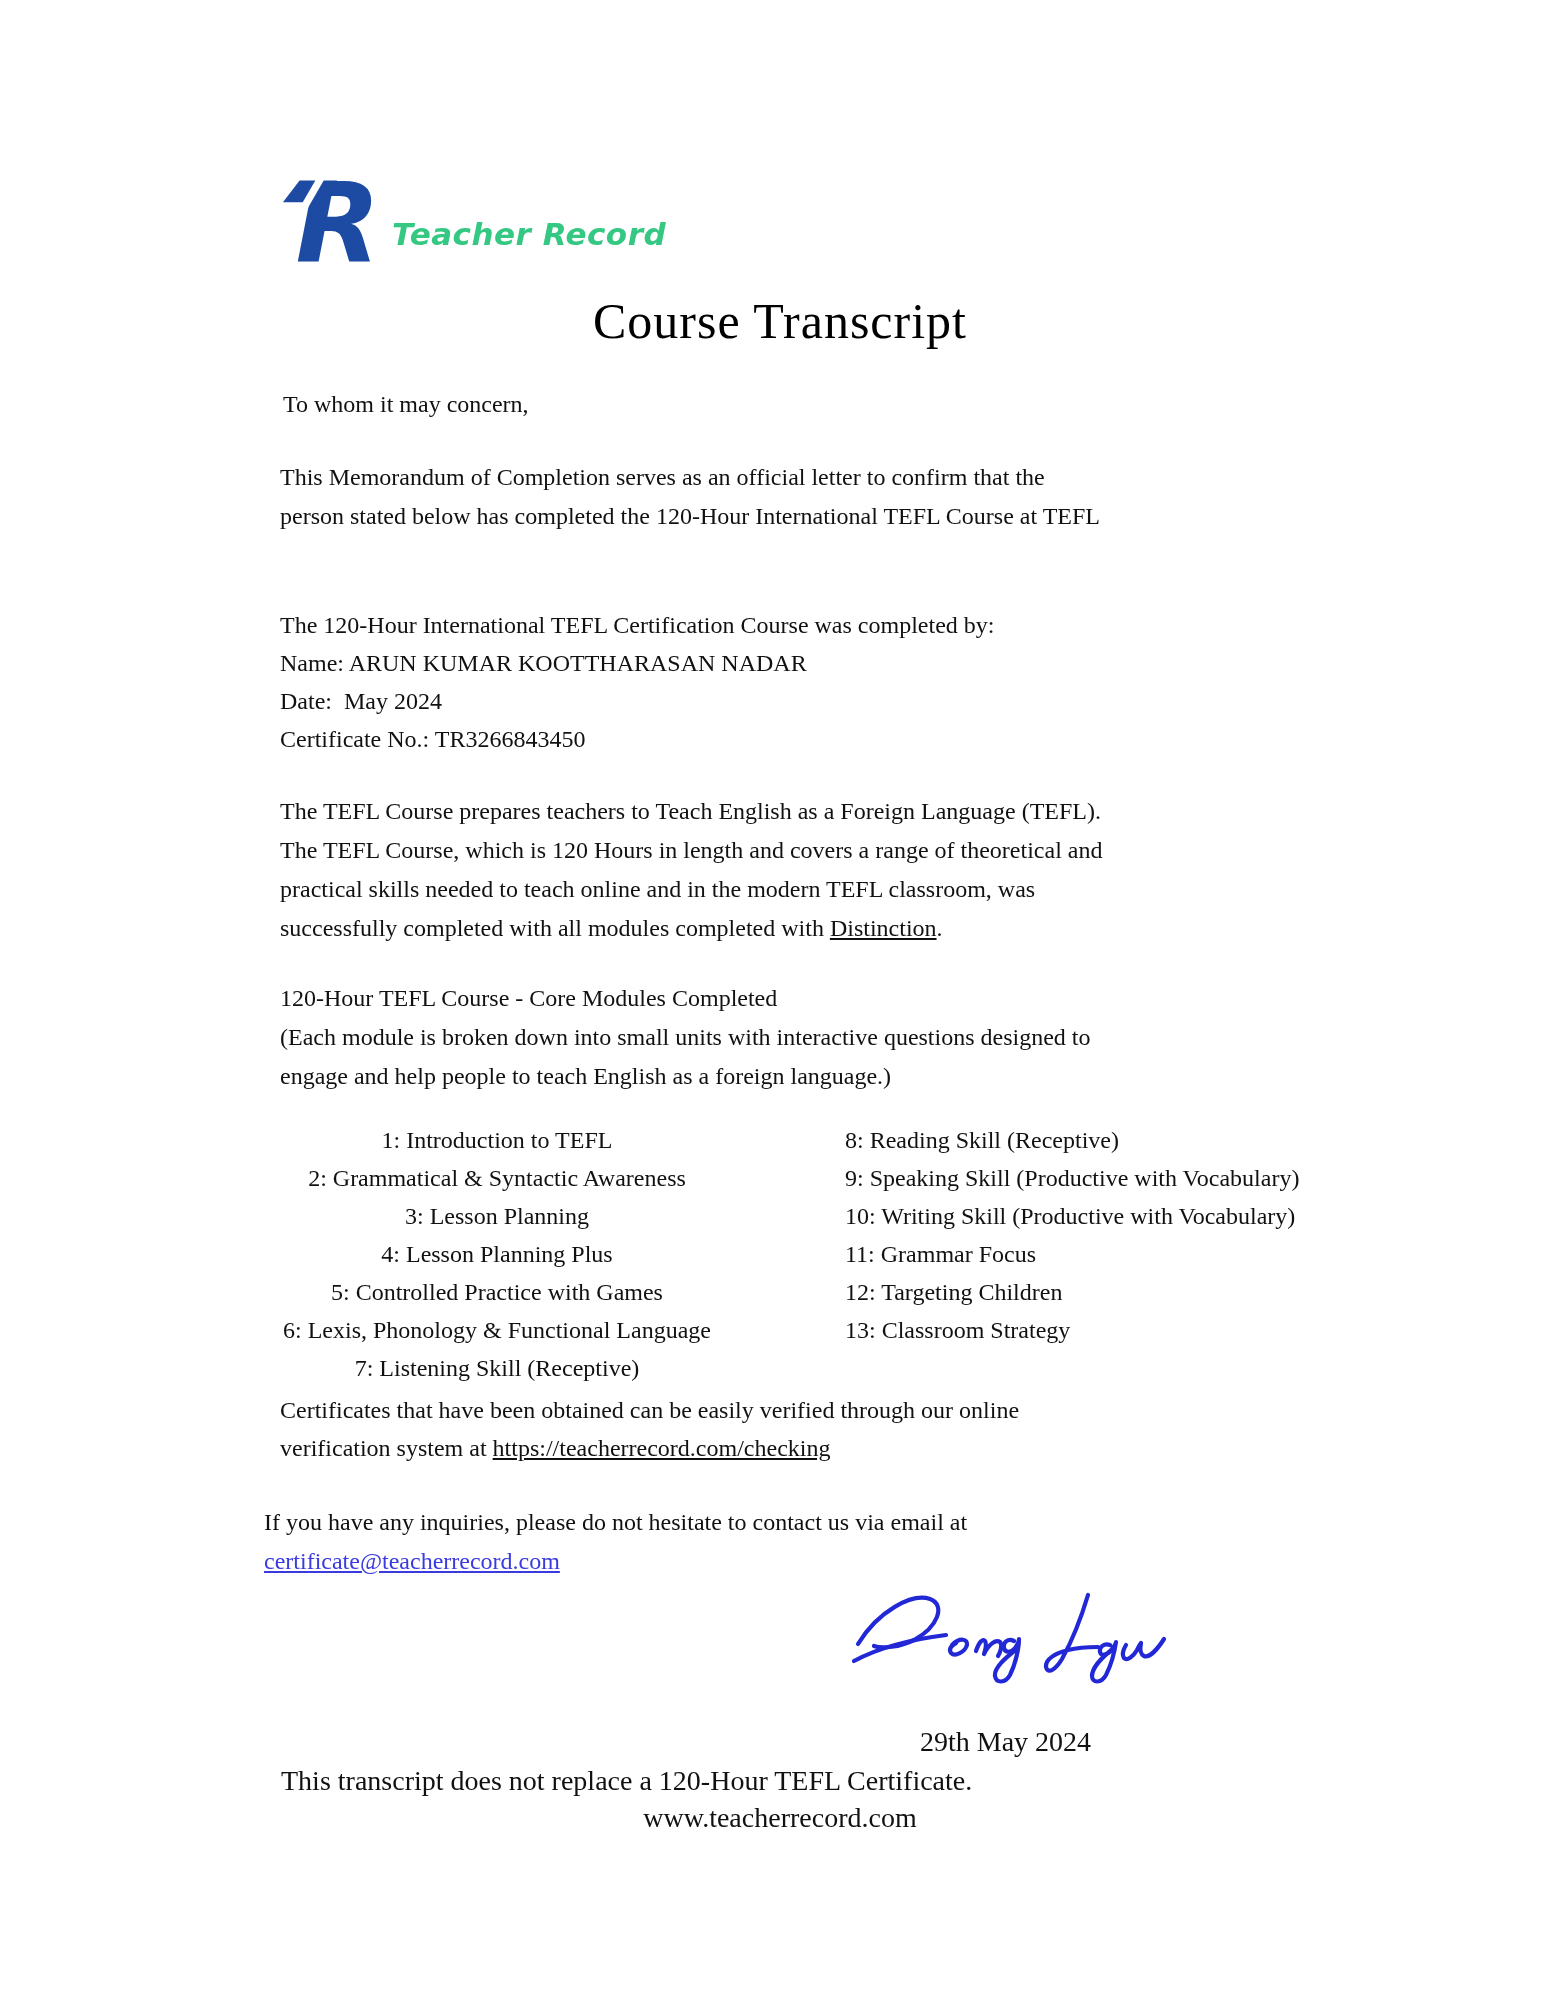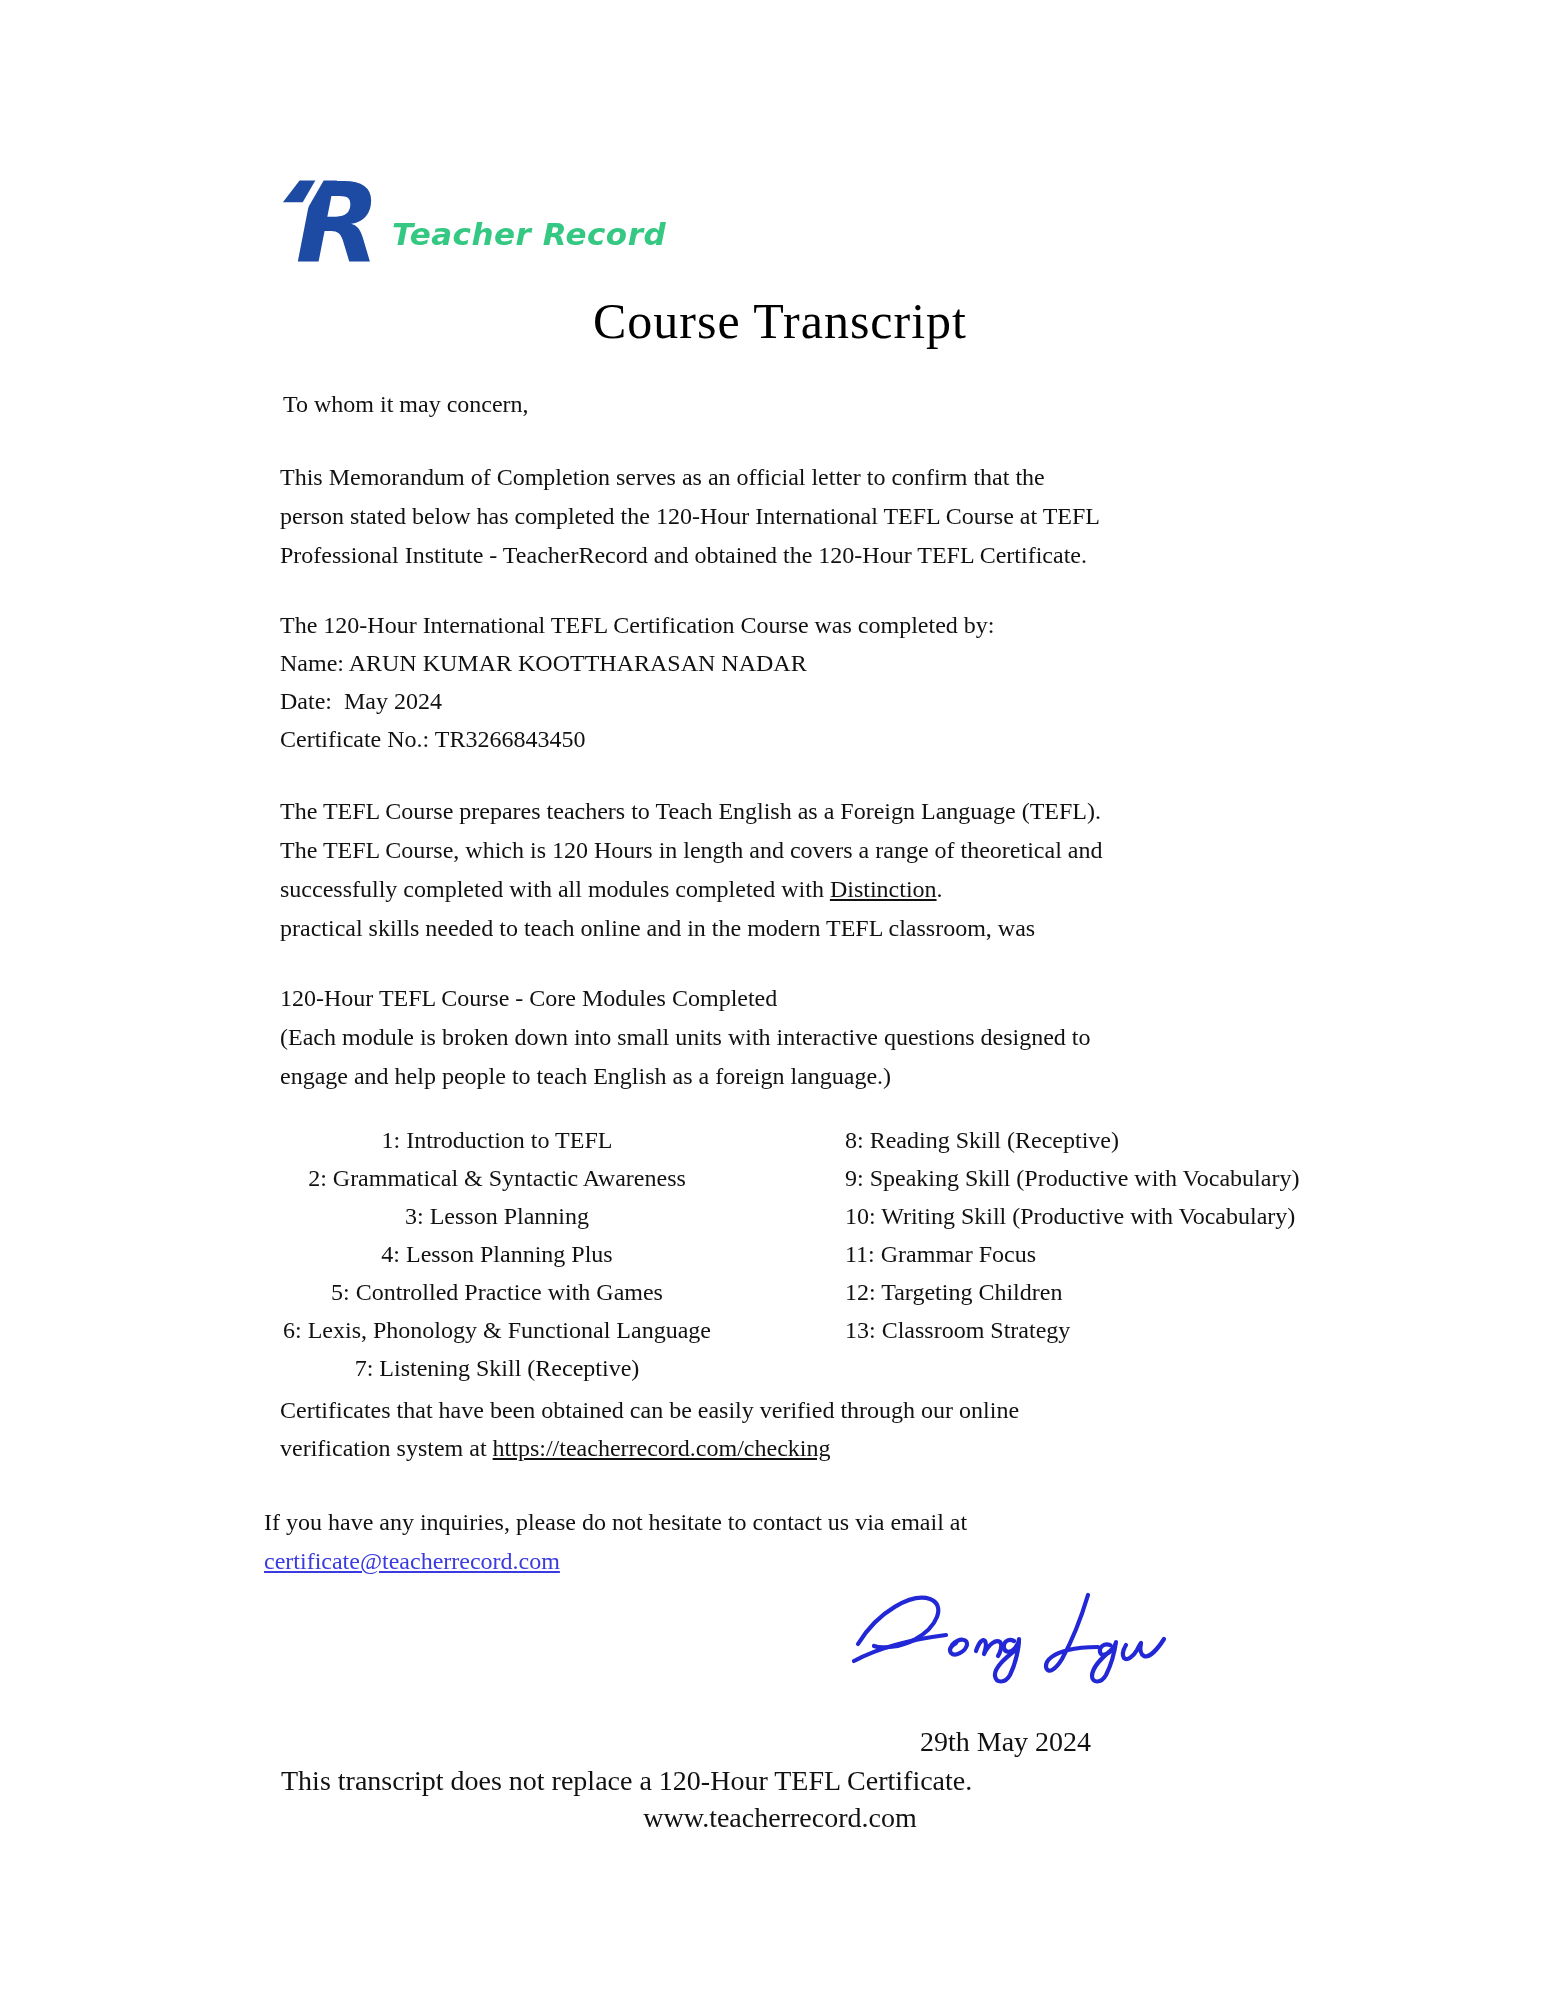--- a/index.html
+++ b/index.html
@@ -57,35 +57,34 @@
   </div>
   <div class="abs brand-name" style="color:#35c882;">Teacher Record</div>
 
   <div class="abs doc-title">Course Transcript</div>
 
   <div class="abs body-text salutation">To whom it may concern,</div>
 
   <div class="abs body-text p1">
     <div>This Memorandum of Completion serves as an official letter to confirm that the</div>
     <div>person stated below has completed the 120-Hour International TEFL Course at TEFL</div>
-    <div>Professional Institute - TeacherRecord and obtained the 120-Hour TEFL Certificate.</div>
   </div>
 
   <div class="abs body-text completed">
     <div>The 120-Hour International TEFL Certification Course was completed by:</div>
     <div>Name: ARUN KUMAR KOOTTHARASAN NADAR</div>
     <div>Date:&nbsp; May 2024</div>
     <div>Certificate No.: TR3266843450</div>
   </div>
 
   <div class="abs body-text p2">
     <div>The TEFL Course prepares teachers to Teach English as a Foreign Language (TEFL).</div>
     <div>The TEFL Course, which is 120 Hours in length and covers a range of theoretical and</div>
+    <div>practical skills needed to teach online and in the modern TEFL classroom, was</div>
     <div><span>successfully completed with all modules completed with </span><span class="underlined">Distinction</span><span>.</span></div>
-    <div>practical skills needed to teach online and in the modern TEFL classroom, was</div>
   </div>
 
   <div class="abs body-text mod-heading">
     <div>120-Hour TEFL Course - Core Modules Completed</div>
     <div>(Each module is broken down into small units with interactive questions designed to</div>
     <div>engage and help people to teach English as a foreign language.)</div>
   </div>
 
   <div class="abs body-text mod-col mod-left">
     <div>1: Introduction to TEFL</div>

